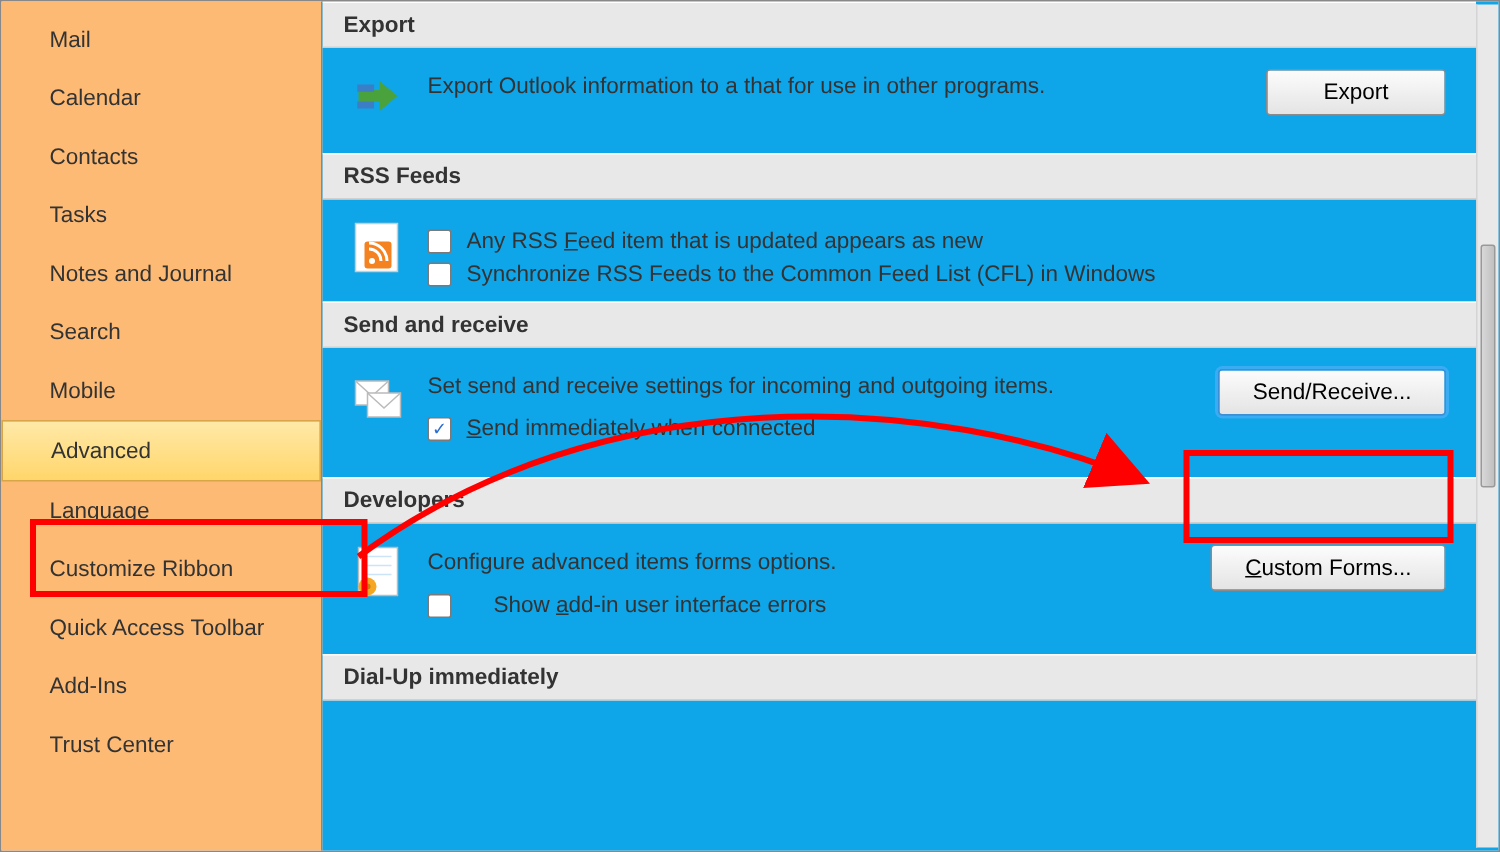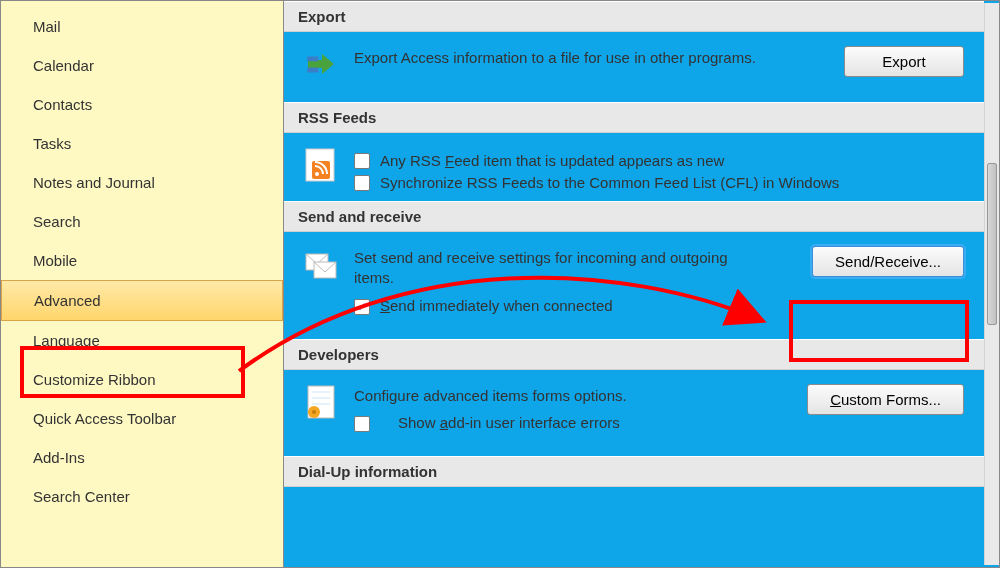--- a/index.html
+++ b/index.html
@@ -11,22 +11,22 @@
       overflow: hidden;
     }
     .container {
       display: flex;
       width: 1000px;
       height: 568px;
       border: 1px solid #888;
       position: relative;
     }
     .sidebar {
-      width: 283px;
-      background: #fef9c3;
+      width: 214px;
+      background: #fdba74;
       border-right: 1px solid #888;
       padding-top: 6px;
     }
     .sidebar-item {
       padding: 11px 20px 11px 32px;
       cursor: pointer;
       font-size: 15px;
     }
     .sidebar-item.selected {
       background: linear-gradient(to bottom, #ffe9a8, #ffd66b);
@@ -67,21 +67,21 @@
     }
     .mid {
       flex: 1;
     }
     .desc {
       line-height: 1.35;
       padding-top: 2px;
     }
     .check-row {
       display: flex;
-      align-items: center;
+      align-items: flex-end;
       gap: 10px;
       margin: 4px 0;
     }
     .chk {
       width: 16px;
       height: 16px;
       border: 1px solid #7a7a7a;
       background: #fff;
       border-radius: 2px;
       margin-top: 2px;
@@ -177,36 +177,36 @@
     <div class="sidebar-item">Contacts</div>
     <div class="sidebar-item">Tasks</div>
     <div class="sidebar-item">Notes and Journal</div>
     <div class="sidebar-item">Search</div>
     <div class="sidebar-item">Mobile</div>
     <div class="sidebar-item selected">Advanced</div>
     <div class="sidebar-item">Language</div>
     <div class="sidebar-item">Customize Ribbon</div>
     <div class="sidebar-item">Quick Access Toolbar</div>
     <div class="sidebar-item">Add-Ins</div>
-    <div class="sidebar-item">Search Center</div>
+    <div class="sidebar-item">Trust Center</div>
   </div>
 
   <div class="content">
     <div class="scroll-wrap">
 
       <div class="section-head">Export</div>
       <div class="section-body">
         <div class="section-icon">
           <svg viewBox="0 0 36 36">
               <path d="M4 22 L18 22 L18 28 L30 18 L18 8 L18 14 L4 14 Z" fill="#4aa23c"></path>
               <path d="M4 14 L18 14 L18 8 L4 8 Z M4 22 L18 22 L18 28 L4 28 Z" fill="#3c7ec6" transform="translate(0,4) scale(0.8)"></path>
             </svg>
         </div>
         <div class="mid">
-            <div class="desc">Export Access information to a file for use in other programs.</div>
+            <div class="desc">Export Outlook information to a that for use in other programs.</div>
           </div>
         <button class="btn">Export</button>
       </div>
 
       <div class="section-head">RSS Feeds</div>
       <div class="section-body rss">
         <div class="section-icon">
           <svg viewBox="0 0 36 36">
               <rect x="2" y="2" width="28" height="32" fill="#fff" stroke="#ccc"></rect>
               <rect x="8" y="14" width="18" height="18" fill="#f58220" rx="2"></rect>
@@ -262,21 +262,21 @@
         <div class="mid">
           <div class="desc">Configure advanced items forms options.</div>
           <div class="check-row" style="margin-top:8px;gap:28px;">
             <span class="chk"></span>
             <span><span>Show </span><span class="ul">a</span><span>dd-in user interface errors</span></span>
           </div>
         </div>
         <button class="btn narrow"><span class="ul">C</span><span>ustom Forms...</span></button>
       </div>
 
-      <div class="section-head">Dial-Up information</div>
+      <div class="section-head">Dial-Up immediately</div>
 
     </div>
     <div class="scrollbar">
       <div class="scroll-thumb"></div>
     </div>
   </div>
 
 </div>
 
 </body></html>

